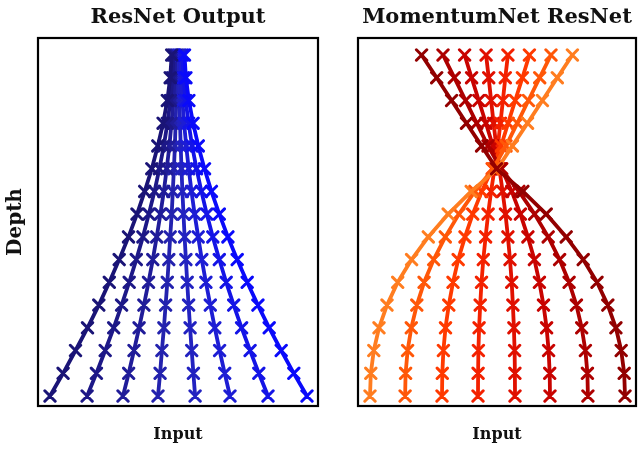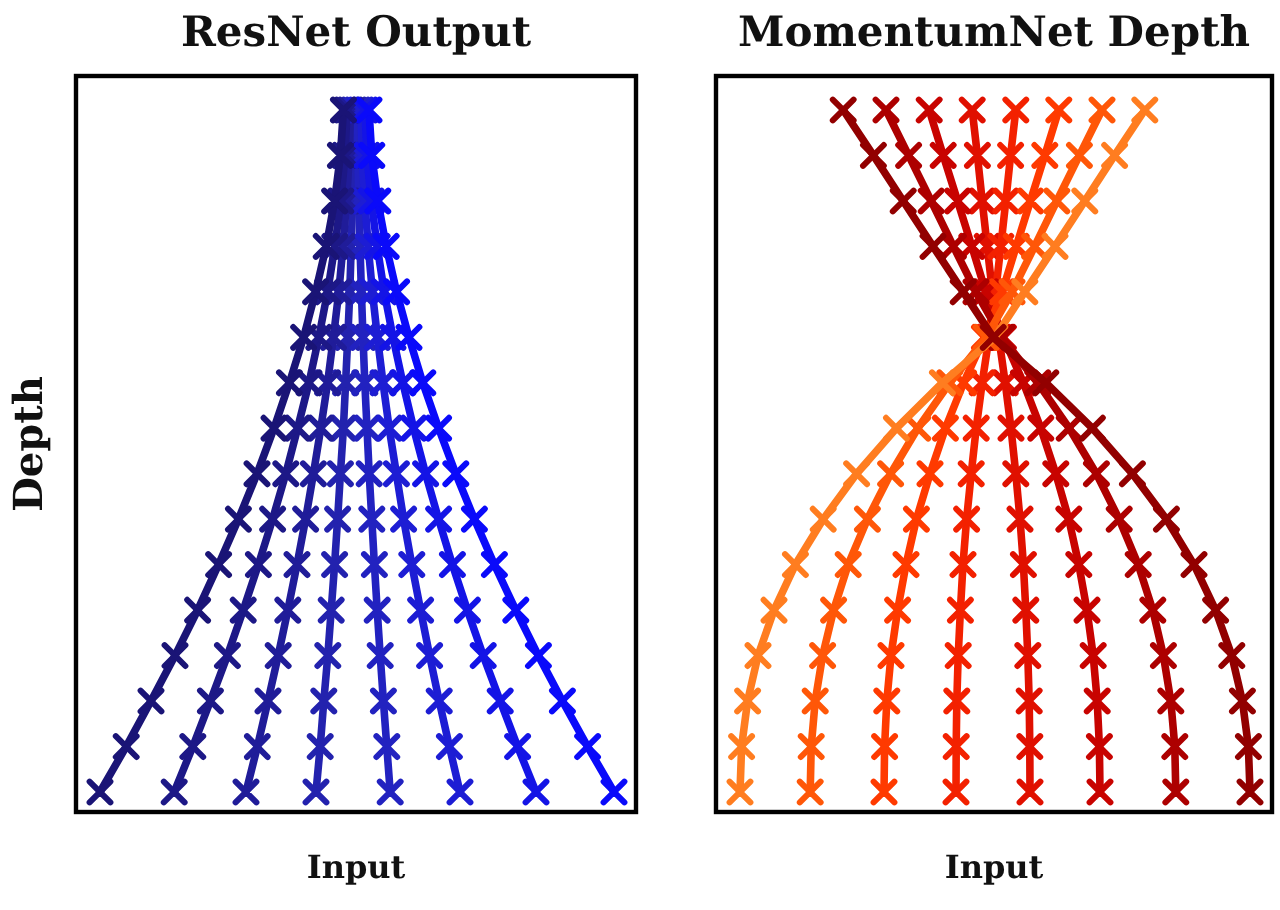--- a/index.html
+++ b/index.html
@@ -29,21 +29,21 @@
   }
   #fig-svg{position:absolute;left:0;top:0;}
 </style>
 </head>
 <body>
 
 <div id="canvas">
 
   <div class="panel-title" style="left:37px;width:282px;">ResNet Output</div>
 
-  <div class="panel-title" style="left:357px;width:280px;">MomentumNet Depth</div>
+  <div class="panel-title" style="left:357px;width:280px;">MomentumNet ResNet</div>
 
   <div class="ylabel">Depth</div>
 
   <svg id="fig-svg" width="640" height="455">
       <g>
         <g>
           <path d="M177.0 55.0 L176.7 77.7 L176.3 100.5 L175.6 123.2 L174.9 145.9 L173.9 168.7 L172.8 191.4 L171.7 214.1 L170.2 236.9 L168.8 259.6 L167.3 282.3 L165.6 305.1 L163.9 327.8 L161.9 350.5 L160.1 373.3 L158.0 396.0" fill="none" stroke="#2322ae" stroke-width="3.8" stroke-linecap="round" stroke-linejoin="round"></path>
           <path d="M171.8 49.8L182.2 60.2M171.8 60.2L182.2 49.8M171.5 72.5L181.9 82.9M171.5 82.9L181.9 72.5M171.1 95.3L181.5 105.7M171.1 105.7L181.5 95.3M170.4 118.0L180.8 128.4M170.4 128.4L180.8 118.0M169.7 140.7L180.1 151.1M169.7 151.1L180.1 140.7M168.7 163.5L179.1 173.9M168.7 173.9L179.1 163.5M167.6 186.2L178.0 196.6M167.6 196.6L178.0 186.2M166.5 208.9L176.9 219.3M166.5 219.3L176.9 208.9M165.0 231.7L175.4 242.1M165.0 242.1L175.4 231.7M163.6 254.4L174.0 264.8M163.6 264.8L174.0 254.4M162.1 277.1L172.5 287.5M162.1 287.5L172.5 277.1M160.4 299.9L170.8 310.3M160.4 310.3L170.8 299.9M158.7 322.6L169.1 333.0M158.7 333.0L169.1 322.6M156.7 345.3L167.1 355.7M156.7 355.7L167.1 345.3M154.9 368.1L165.3 378.5M154.9 378.5L165.3 368.1M152.8 390.8L163.2 401.2M152.8 401.2L163.2 390.8" fill="none" stroke="#2322ae" stroke-width="3" stroke-linecap="round"></path>
         </g>
         <g>

